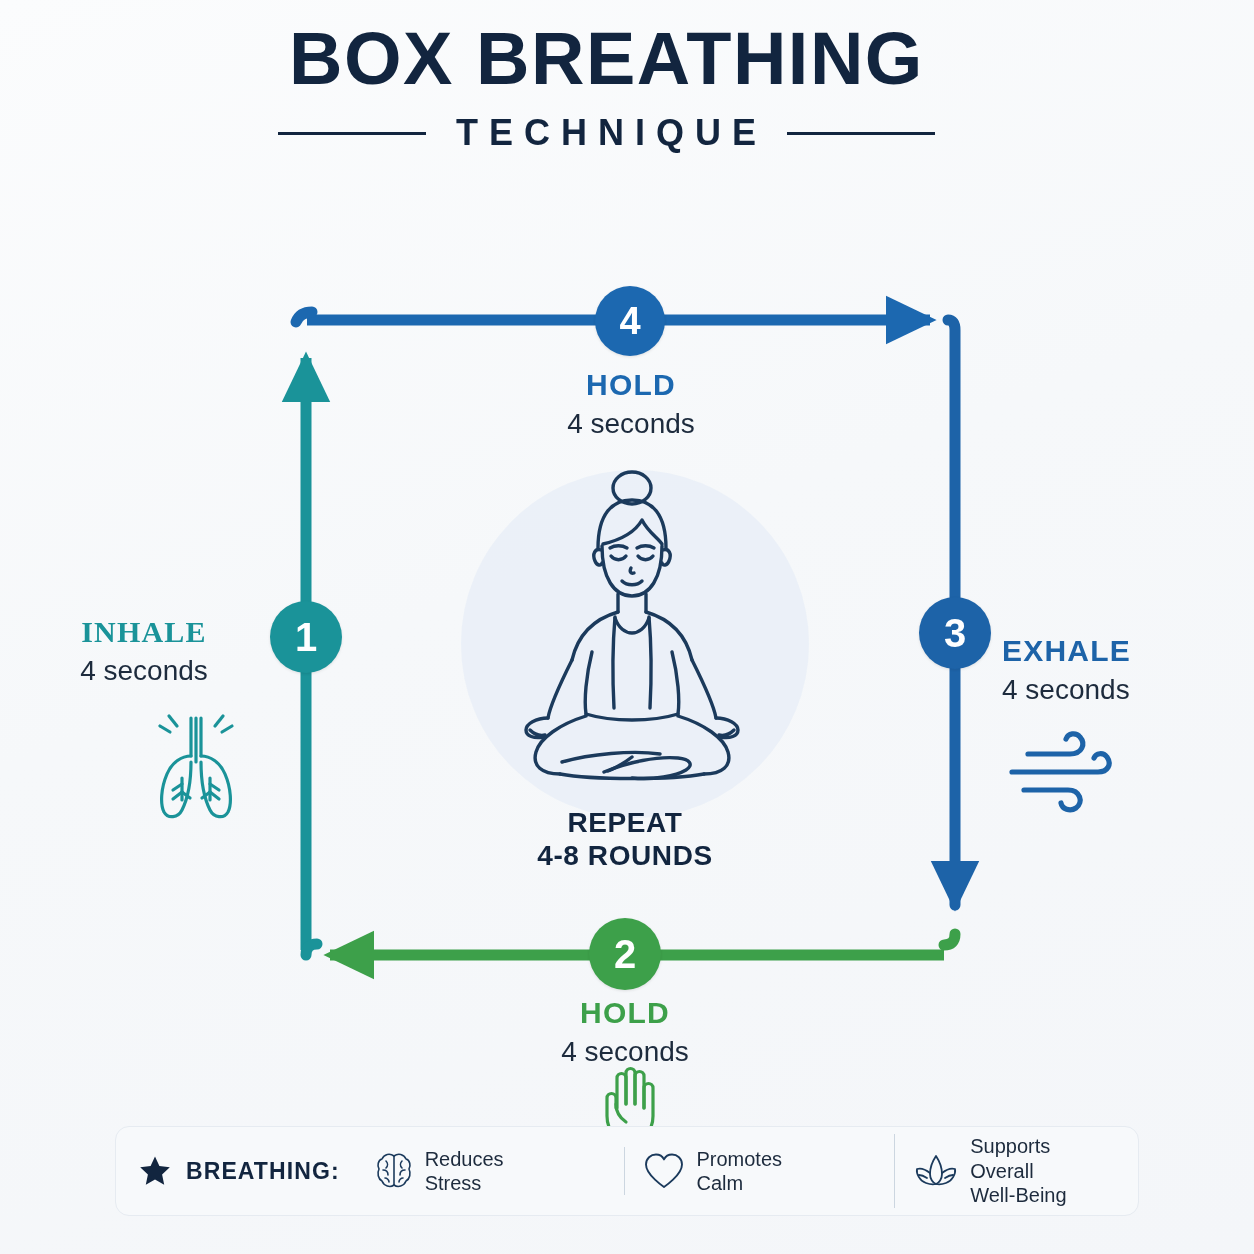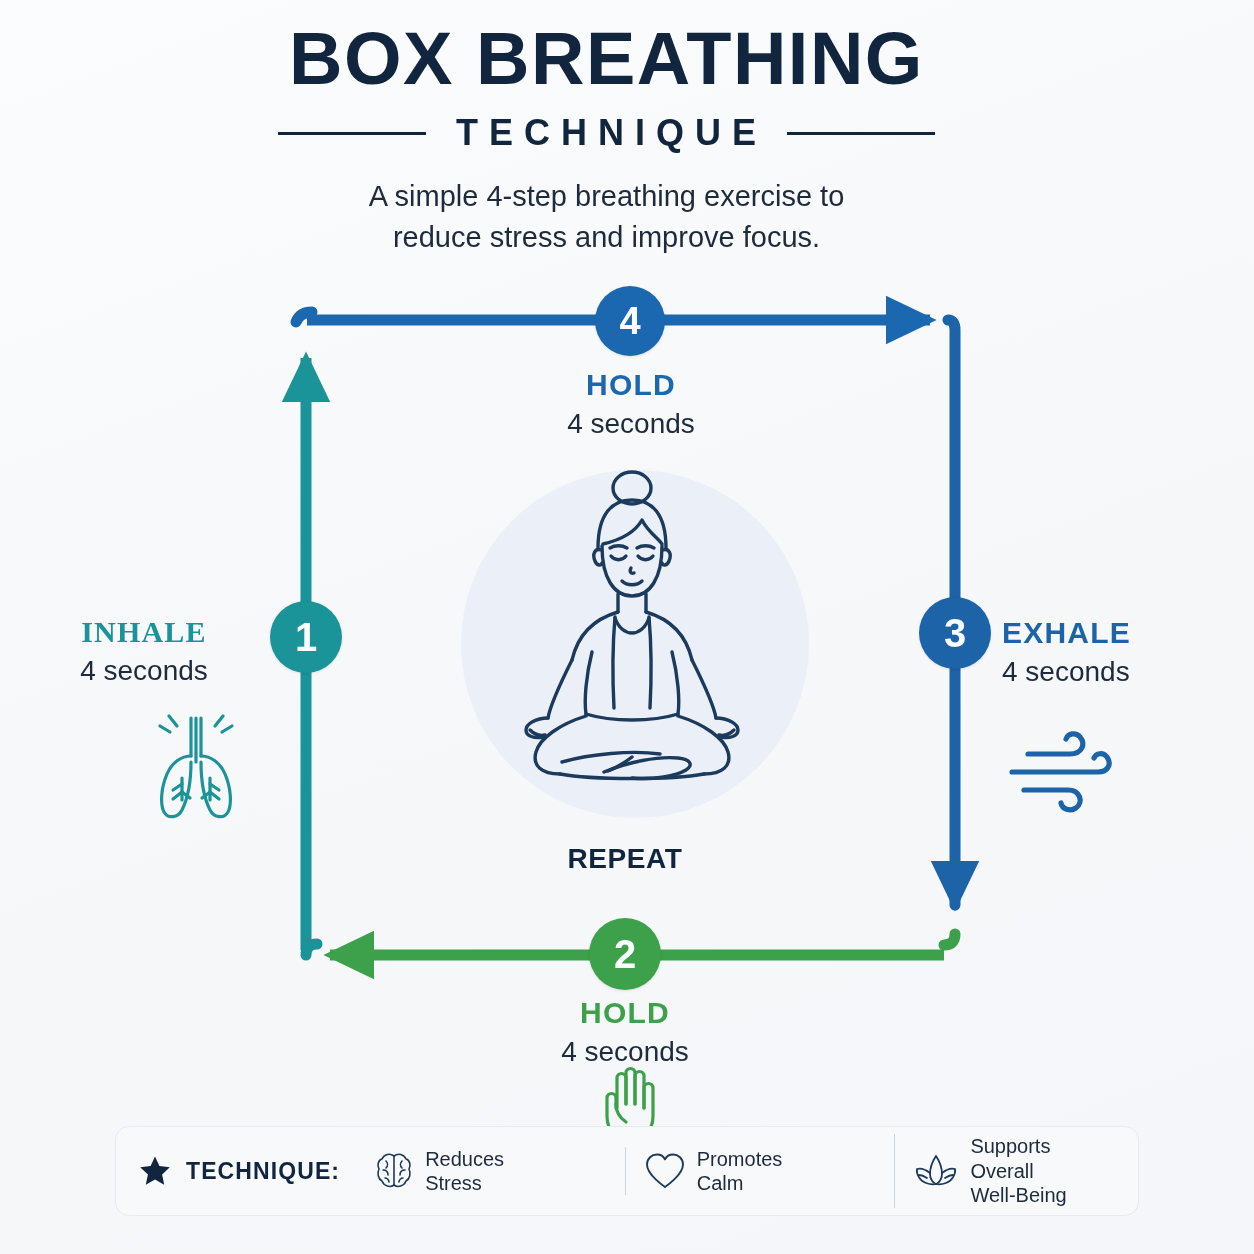--- a/index.html
+++ b/index.html
@@ -112,21 +112,21 @@
     top: 615px;
     width: 232px;
     text-align: center;
   }
   #step1-labels .step-title { color: #1a9399; font-family: Liberation Serif, serif; }
   #step1-labels .step-sub { margin-top: 6px; }
 
   #step3-labels {
     position: absolute;
     left: 1002px;
-    top: 616px;
+    top: 634px;
     width: 230px;
     text-align: left;
   }
   #step3-labels .step-title { color: #1d63a8; }
   #step3-labels .step-sub { margin-top: 6px; }
 
   #step2-labels {
     position: absolute;
     left: 445px;
     top: 996px;
@@ -158,21 +158,20 @@
     position: absolute;
     left: 445px;
     top: 806px;
     width: 360px;
     text-align: center;
     color: #12253f;
     font-weight: bold;
     font-size: 28px;
     line-height: 1.18;
     letter-spacing: 0.6px;
-    margin-top: 36px;
   }
 
   
   #benefits-card {
     position: absolute;
     left: 115px;
     top: 1126px;
     width: 1024px;
     height: 90px;
     background: #f7f9fb;
@@ -221,24 +220,20 @@
 <body>
 
 <div id="canvas">
 
   <div id="header">
     <div id="title">BOX BREATHING</div>
     <div id="subtitle-row">
       <div class="rule"></div>
       <div id="subtitle">TECHNIQUE</div>
       <div class="rule"></div>
-    </div>
-    <div id="tagline">
-      <div>A simple 4-step breathing exercise to</div>
-      <div>reduce stress and improve focus.</div>
     </div>
   </div>
 
   <svg id="diagram" viewBox="0 0 1254 1254">
     <defs>
       <marker id="ar-teal" viewBox="0 0 10 10" refX="8.4" refY="5" markerWidth="5.0" markerHeight="5.0" orient="auto-start-reverse">
         <path d="M0.4,0.6 L9.6,5 L0.4,9.4 Z" fill="#1a9399"></path>
       </marker>
       <marker id="ar-blue" viewBox="0 0 10 10" refX="8.4" refY="5" markerWidth="5.0" markerHeight="5.0" orient="auto-start-reverse">
         <path d="M0.4,0.6 L9.6,5 L0.4,9.4 Z" fill="#1c68b0"></path>
@@ -318,20 +313,21 @@
       <path d="M78,312 C110,318 190,318 222,312"></path>
 
       <path d="M80,300 C108,292 150,288 178,292"></path>
       <path d="M122,310 C146,300 176,294 196,296 C208,297 212,303 204,308 C194,314 172,318 150,316"></path>
       <path d="M150,295 C142,301 134,306 126,309"></path>
     </g>
   </svg>
 
   <div id="repeat-block">
     <div>REPEAT</div>
+    <div>4-8 ROUNDS</div>
   </div>
 
   <div class="badge" id="badge-1">1</div>
   <div class="badge" id="badge-2">2</div>
   <div class="badge" id="badge-3">3</div>
   <div class="badge" id="badge-4">4</div>
 
   <div id="step4-labels">
     <div class="step-title">HOLD</div>
     <div class="step-sub">4 seconds</div>
@@ -390,21 +386,21 @@
       <path d="M52,44 L52,24 C52,18 61,18 61,24 L61,52 C61,68 50,76 38,76 C26,76 15,68 15,52 L15,34 C15,28 24,28 24,34 L24,44"></path>
       <path d="M24,40 C24,48 28,54 34,58"></path>
     </g>
   </svg>
 
   <div id="benefits-card">
     <div id="benefits-head">
       <svg width="34" height="34" viewBox="0 0 34 34">
         <path d="M17,2.5 L21.4,12.1 L31.8,13.3 L24.1,20.4 L26.2,30.7 L17,25.5 L7.8,30.7 L9.9,20.4 L2.2,13.3 L12.6,12.1 Z" fill="#12253f"></path>
       </svg>
-      <span id="benefits-label">TECHNIQUE:</span>
+      <span id="benefits-label">BREATHING:</span>
     </div>
 
     <div id="benefits-items">
 
       <div class="benefit">
         <svg class="benefit-icon" width="42" height="42" viewBox="0 0 42 42">
           <g fill="none" stroke="#1b3a5c" stroke-width="1.6" stroke-linecap="round" stroke-linejoin="round">
             <path d="M21,6 C17,3 11,4 9,9 C5,10 4,16 6,19 C4,23 5,29 9,31 C11,36 17,38 21,35"></path>
             <path d="M21,6 C25,3 31,4 33,9 C37,10 38,16 36,19 C38,23 37,29 33,31 C31,36 25,38 21,35"></path>
             <path d="M21,6 L21,35"></path>

